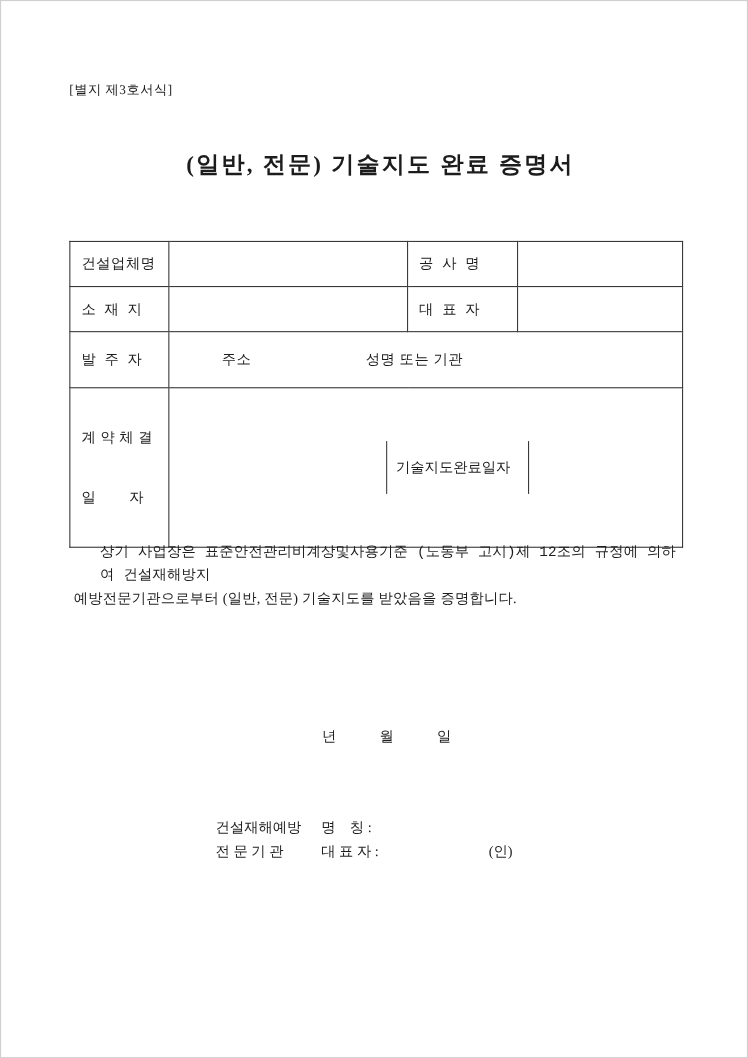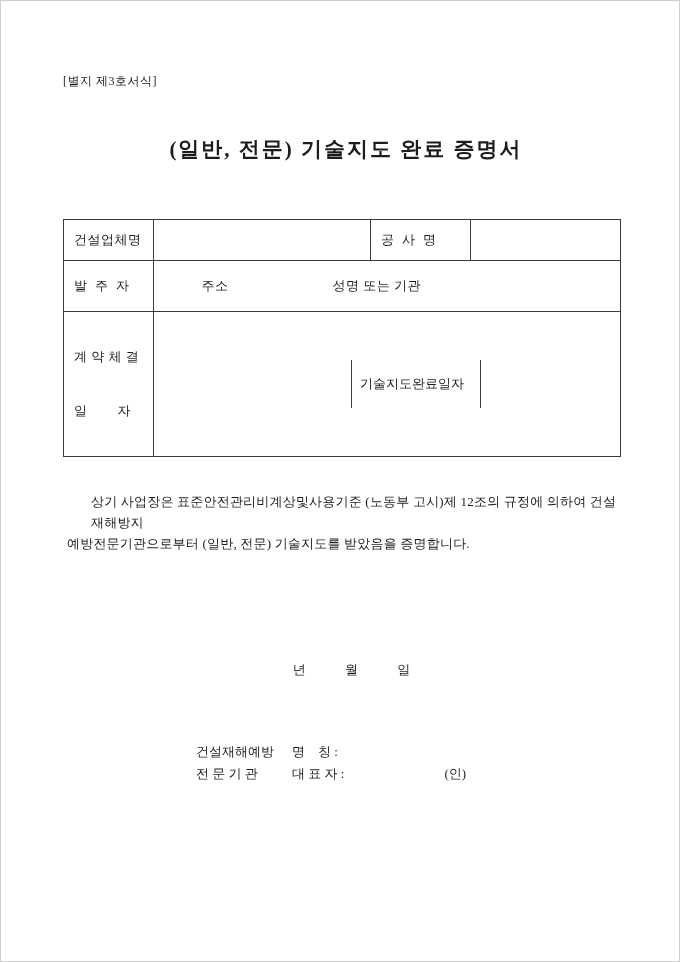--- a/index.html
+++ b/index.html
@@ -73,21 +73,21 @@
   .row5-flex .r5c { flex: 1; }
   .body-text {
     position: absolute;
     left: 66px;
     top: 490px;
     width: 556px;
     font-size: 13px;
     line-height: 21px;
     letter-spacing: 0.2px;
   }
-  .body-text .indent { padding-left: 24px; }
+  .body-text .indent { padding-left: 24px; font-family: Liberation Mono, monospace; }
   .date-line {
     position: absolute;
     left: 0;
     right: 0;
     top: 660px;
     text-align: center;
     font-size: 13px;
     white-space: pre;
     letter-spacing: 1px;
     margin-left: 24px;
@@ -120,20 +120,26 @@
       <col style="width:150px">
     </colgroup>
     <tbody>
       <tr>
         <td class="lbl">건설업체명</td>
         <td class="val"></td>
         <td class="lbl">공  사  명</td>
         <td class="val"></td>
       </tr>
       <tr>
+        <td class="lbl">소  재  지</td>
+        <td class="val"></td>
+        <td class="lbl">대  표  자</td>
+        <td class="val"></td>
+      </tr>
+      <tr>
         <td class="lbl">발  주  자</td>
         <td class="val" colspan="3">
           <span>주소</span><span class="name-label">성명 또는 기관</span>
         </td>
       </tr>
       <tr class="row5">
         <td class="lbl contract-lines">
           <div>계 약 체 결</div>
           <div>일        자</div>
         </td>

